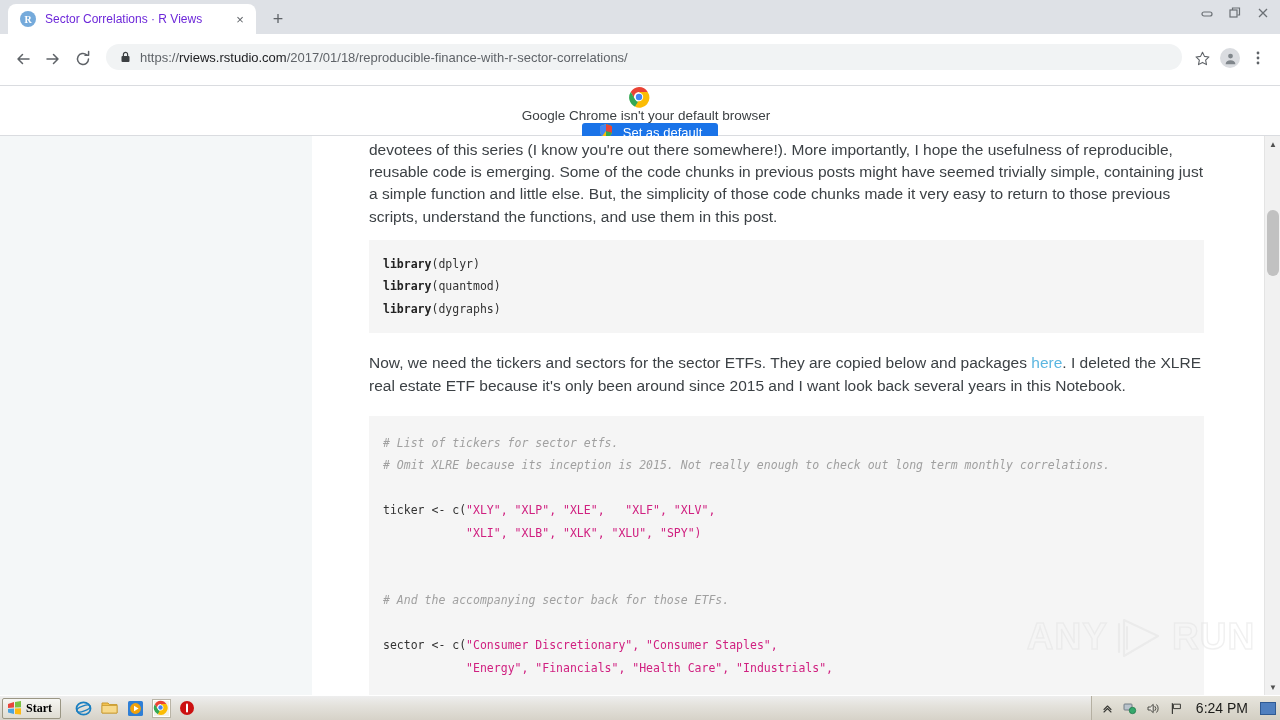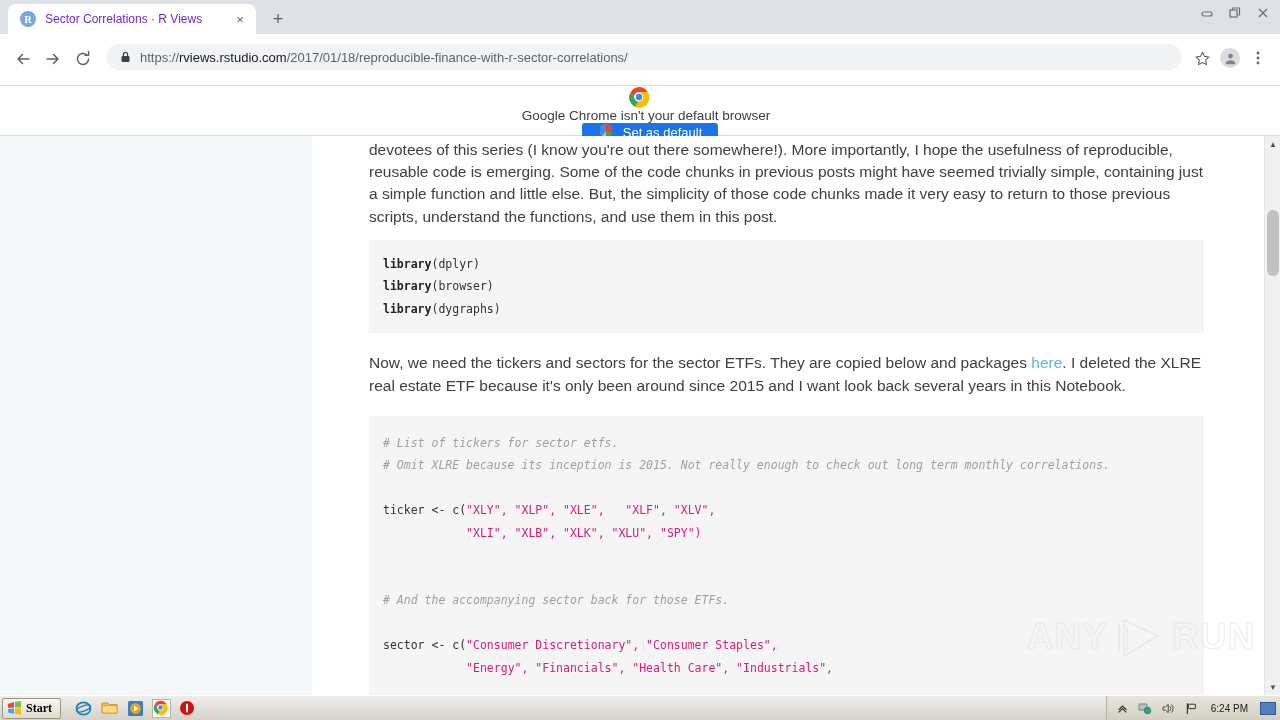--- a/index.html
+++ b/index.html
@@ -269,21 +269,21 @@
     padding: 0 4px 0 8px;
     background: linear-gradient(to bottom,#e7e5dd,#d2cec2);
     border-left: 1px solid #b5b0a2;
   }
   .tray-ic {
     width: 15px; height: 15px;
     display: flex; align-items: center; justify-content: center;
     color: #3a3a36; font-size: 11px;
   }
   .clock {
-    font-size: 10px; color: #1c1c1a;
+    font-size: 14px; color: #1c1c1a;
     font-family: "Liberation Sans", sans-serif;
     padding: 0 4px;
   }
   .tray-end { width: 16px; height: 13px; background:#4f7fbf; border:1px solid #2f5a93; }
 </style>
 </head>
 <body>
 
 <div class="browser">
 
@@ -392,21 +392,21 @@
   </div>
 
   <div class="viewport">
     <div class="page">
       <div class="article">
 
         <p class="para">devotees of this series (I know you're out there somewhere!). More importantly, I hope the usefulness of reproducible, reusable code is emerging. Some of the code chunks in previous posts might have seemed trivially simple, containing just a simple function and little else. But, the simplicity of those code chunks made it very easy to return to those previous scripts, understand the functions, and use them in this post.</p>
 
 
         <div class="codeblock"><span class="code-fn">library</span><span class="code-txt">(dplyr)</span>
-<span class="code-fn">library</span><span class="code-txt">(browser)</span>
+<span class="code-fn">library</span><span class="code-txt">(quantmod)</span>
 <span class="code-fn">library</span><span class="code-txt">(dygraphs)</span></div>
 
         <p class="para third"><span>Now, we need the tickers and sectors for the sector ETFs. They are copied below and packages </span><a href="#">here</a><span>. I deleted the XLRE real estate ETF because it's only been around since 2015 and I want look back several years in this Notebook.</span></p>
 
         <div class="codeblock big"><span class="code-com"># List of tickers for sector etfs.</span>
 <span class="code-com"># Omit XLRE because its inception is 2015. Not really enough to check out long term monthly correlations.</span>
 
 <span class="code-txt">ticker &lt;- c(</span><span class="code-str">"XLY", "XLP", "XLE",   "XLF", "XLV",</span>
             <span class="code-str">"XLI", "XLB", "XLK", "XLU", "SPY")</span>
 

